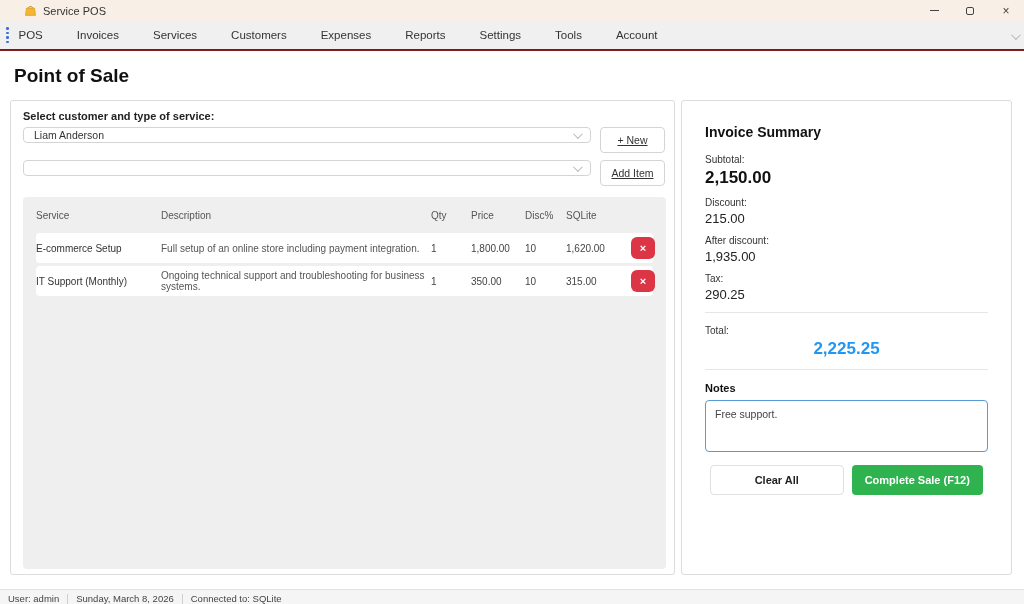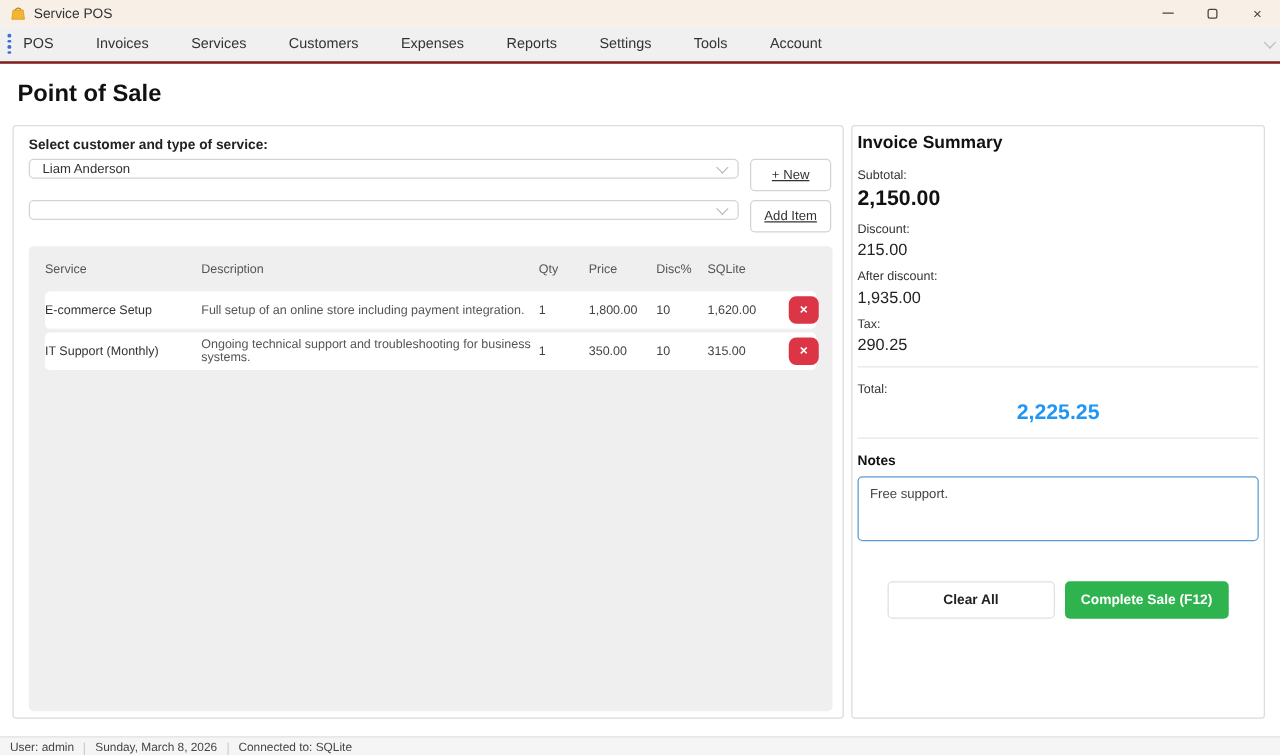--- a/index.html
+++ b/index.html
@@ -2,21 +2,21 @@
 <html><head>
 <meta charset="utf-8">
 <style>
   * { margin:0; padding:0; box-sizing:border-box; }
   html,body { width:1024px; height:604px; overflow:hidden;
     font-family:"Liberation Sans", sans-serif; background:#fff; color:#222; }
   .window { position:relative; width:1024px; height:604px; background:#fff; }
 
   
   .titlebar { position:absolute; top:0; left:0; right:0; height:21px;
-    background:#f8f0e6; display:flex; align-items:center; padding-left:8px; }
+    background:#f8f0e6; display:flex; align-items:center; padding-left:24px; }
   .titlebar .app-title { font-size:11px; color:#333; margin-left:6px; }
   .bag-icon { width:13px; height:13px; display:inline-block; }
   .win-controls { margin-left:auto; display:flex; height:100%; }
   .win-btn { width:36px; height:100%; display:flex; align-items:center; justify-content:center;
     color:#444; font-size:12px; cursor:default; }
   .glyph-min { width:9px; height:1px; background:#444; display:block; }
   .glyph-max { width:8px; height:8px; border:1px solid #444; border-radius:2px; display:block; }
 
   
   .menubar { position:absolute; top:21px; left:0; right:0; height:30px;
@@ -54,21 +54,21 @@
   .trow { background:#fff; border-radius:4px; height:30px; margin-bottom:3px;
     font-size:10px; color:#444; padding-left:0; }
   .trow .cell-service { color:#333; }
   .trow .cell-desc { color:#555; }
   .cell-del { display:flex; justify-content:flex-end; padding-right:4px; }
   .del-btn { width:24px; height:22px; background:#dc3545; color:#fff; border:none; border-radius:6px;
     font-size:11px; font-weight:bold; line-height:1; cursor:default; font-family:inherit; }
 
   
   .right-panel { position:absolute; left:681px; top:100px; width:331px; height:475px;
-    background:#fff; border:1px solid #dcdcdc; border-radius:3px; padding:4px; }
+    background:#fff; border:1px solid #dcdcdc; border-radius:3px; padding:23px; }
   .sum-title { font-size:14px; font-weight:bold; color:#111; margin-bottom:14px; }
   .sum-label { font-size:10px; color:#333; margin-bottom:3px; }
   .sum-val { font-size:13px; color:#222; margin-bottom:9px; }
   .sum-val.big { font-size:17px; font-weight:bold; color:#111; }
   .divider { border:none; border-top:1px solid #e6e6e6; margin:10px 0 12px; }
   .total-val { font-size:17px; font-weight:bold; color:#2196f3; margin-bottom:4px;text-align:center; }
   .notes-label { font-size:11px; font-weight:bold; color:#111; margin:4px 0 6px; }
   .notes-area { width:100%; height:52px; border:1px solid #5b9bd5; border-radius:4px;
     font-family:inherit; font-size:10.5px; color:#444; padding:7px 9px; resize:none; outline:none; }
   .btn-row { position:absolute; left:28px; right:28px; top:364px; display:flex; gap:8px; }

